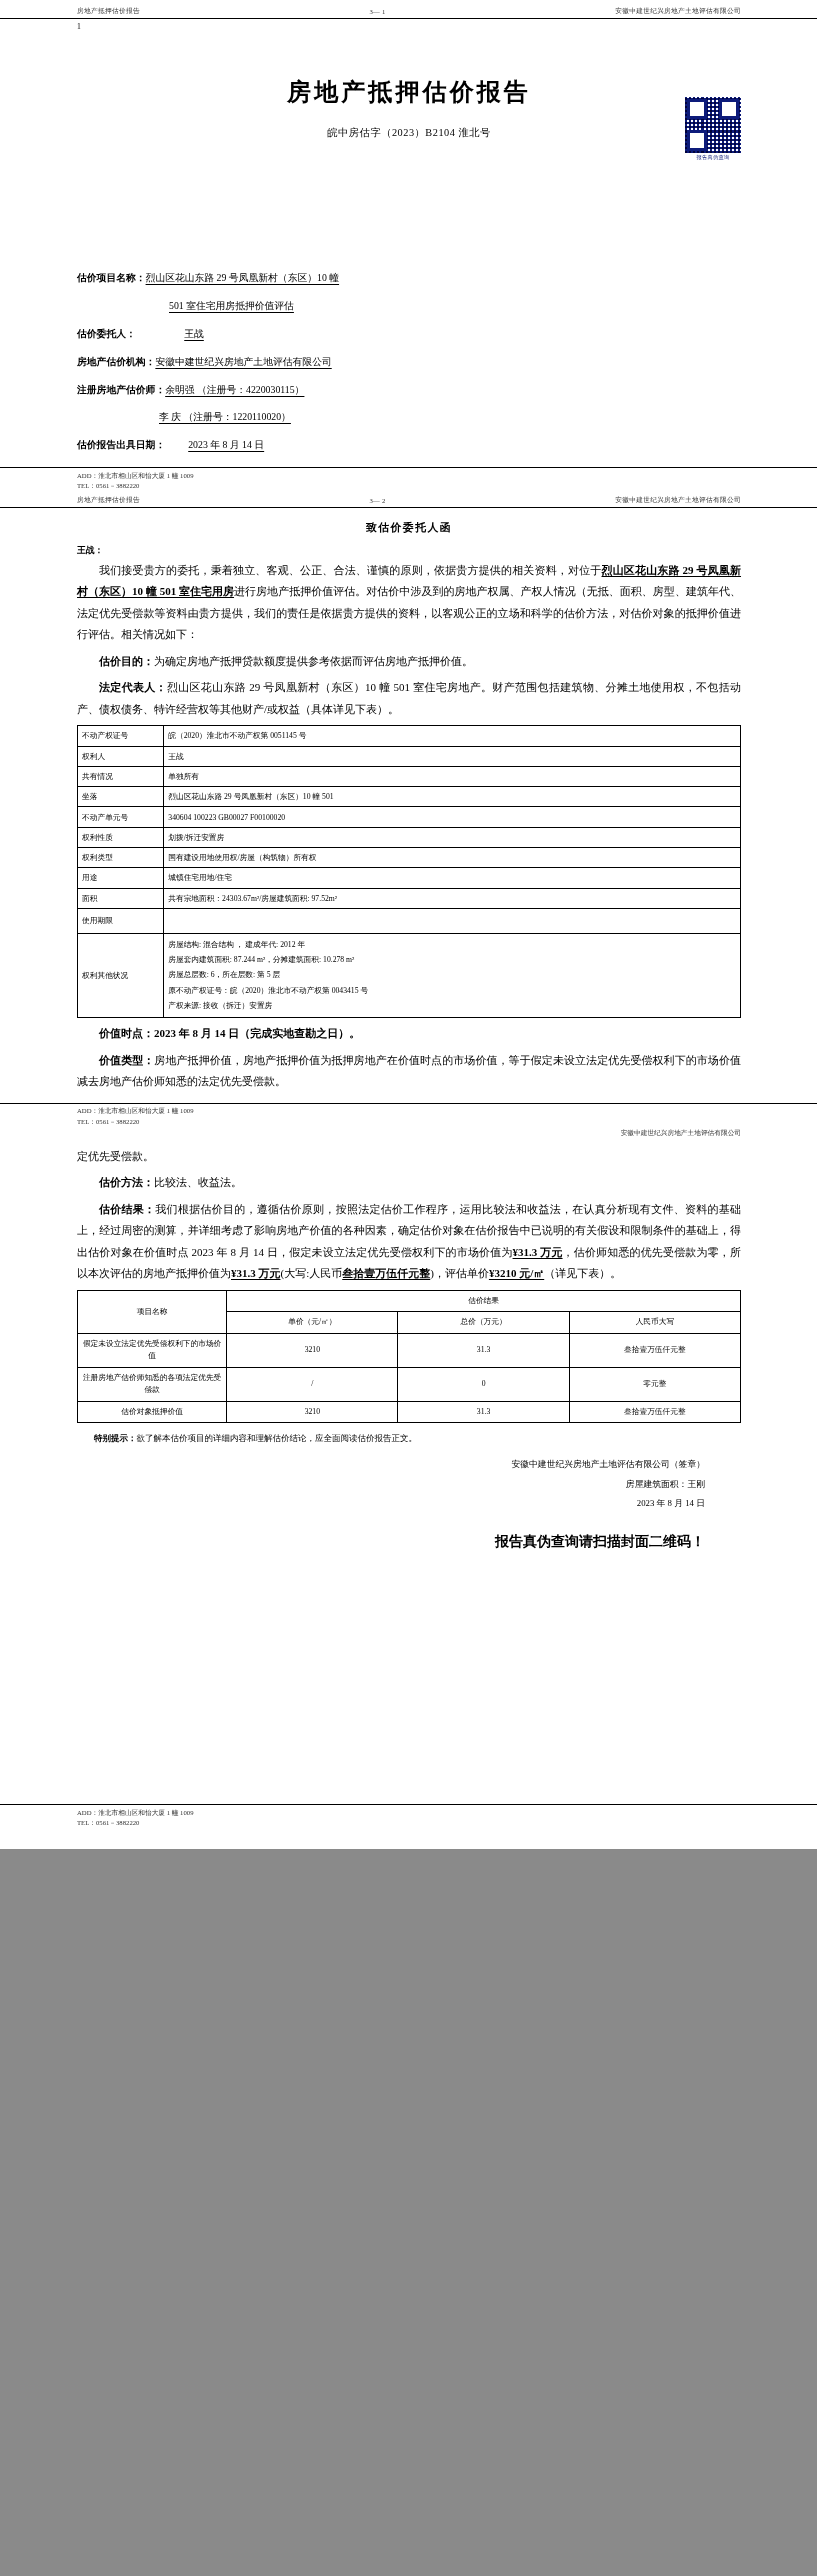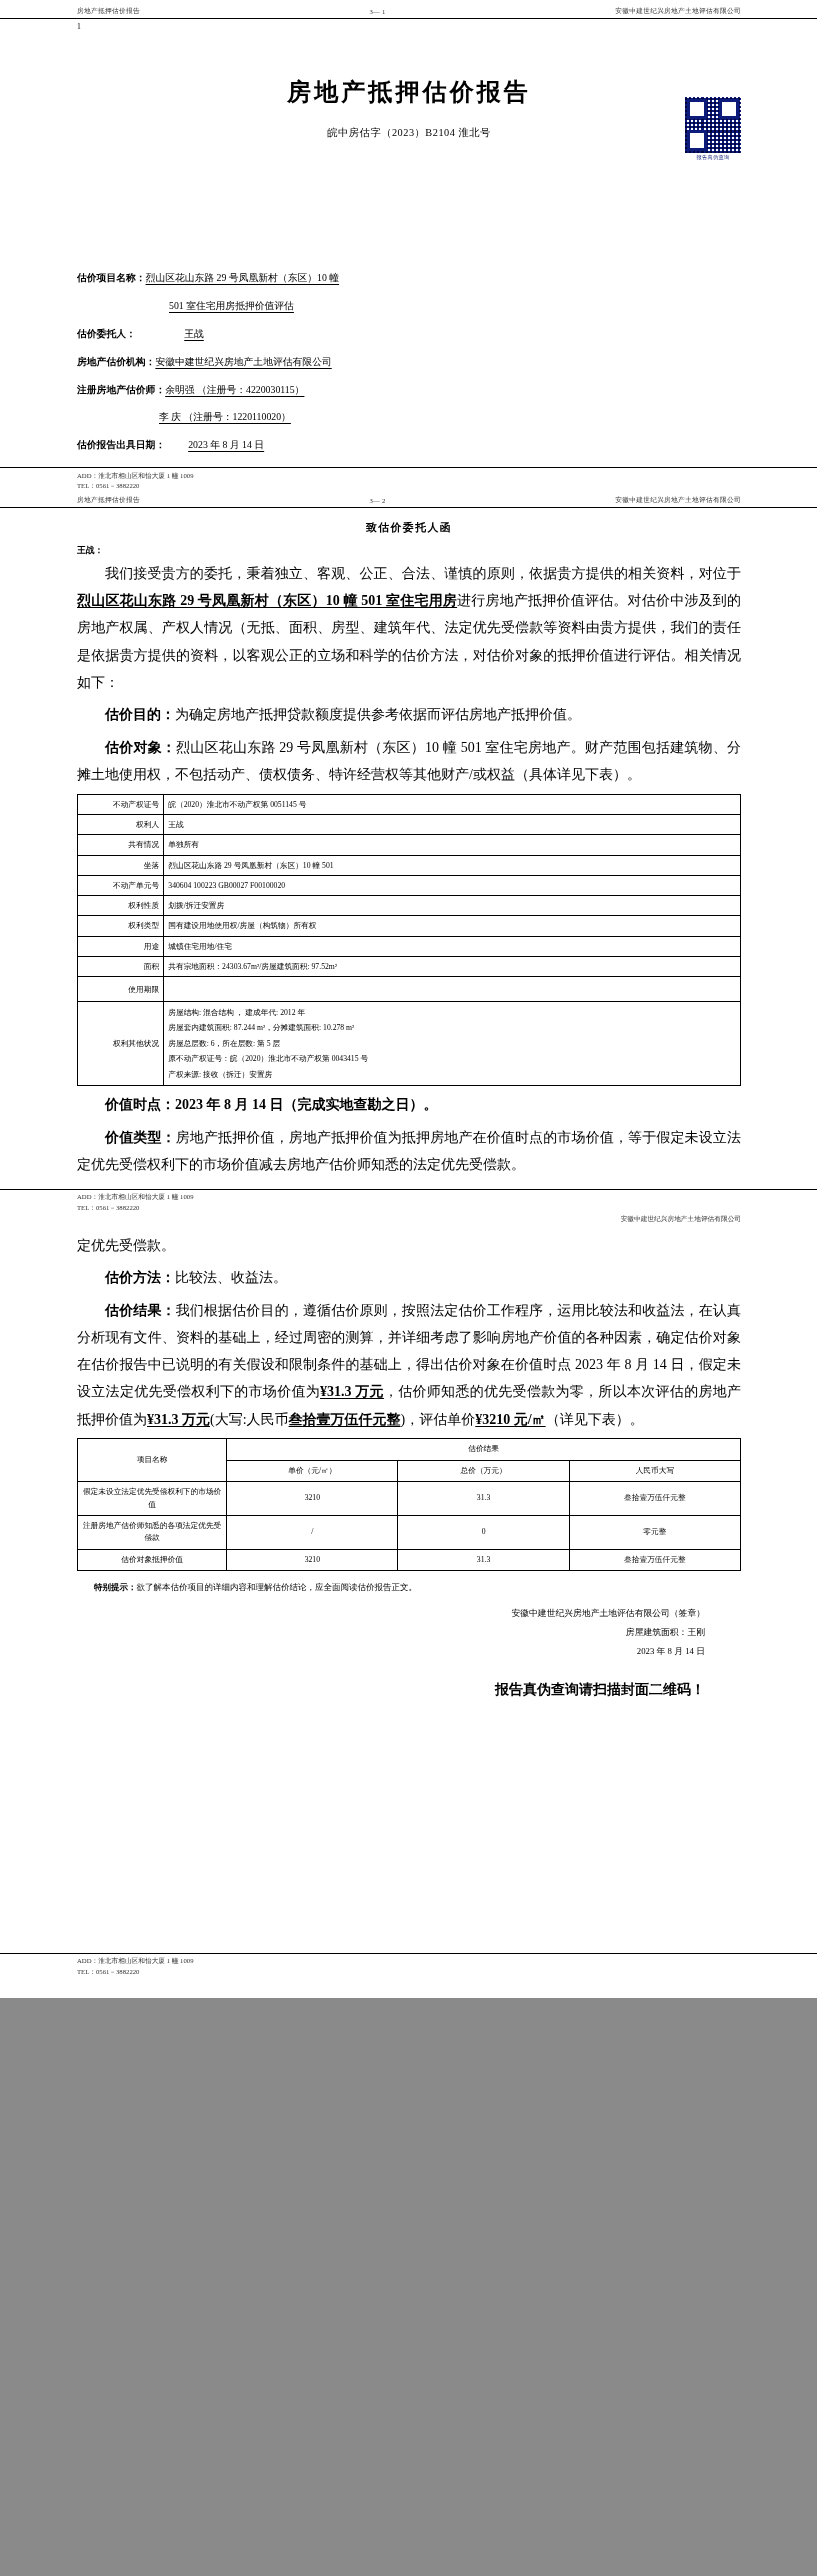--- a/index.html
+++ b/index.html
@@ -107,21 +107,21 @@
   .cover-ind2{padding-left:82px;}
   .sec-title{
     text-align:center;
     font-size:10.8px;
     font-weight:bold;
     letter-spacing:1.5px;
     margin:13.4px 0 9.3px 0;
   }
   .salute{font-size:8.8px;margin:5.2px 0 3.1px 0;font-weight:bold;}
   p.body{
-    font-size:14px;
+    font-size:11px;
     line-height:1.95;
     text-indent:2em;
     margin:0 0 5.2px 0;
     text-align:justify;
   }
   p.body b{font-weight:bold;}
   .u{text-decoration:underline;text-underline-offset:2.1px;}
   table.reg{
     border-collapse:collapse;
     width:100%;
@@ -130,21 +130,21 @@
     table-layout:fixed;
   }
   table.reg td{
     border:0.5px solid #000;
     padding:3.1px 4.1px;
     vertical-align:middle;
     line-height:1.7;
   }
   table.reg td.k{
     width:77px;
-    text-align:right;
+    text-align:left;
   }
   table.reg td.multi{line-height:2.0;}
   table.res{
     border-collapse:collapse;
     width:100%;
     font-size:7.7px;
     margin:5.2px 0 5.2px 0;
     table-layout:fixed;
     text-align:center;
   }
@@ -236,21 +236,21 @@
     <div class="sec-title">致估价委托人函</div>
     <div class="salute">王战：</div>
 
     <p class="body">
       我们接受贵方的委托，秉着独立、客观、公正、合法、谨慎的原则，依据贵方提供的相关资料，对位于<b class="u">烈山区花山东路 29 号凤凰新村（东区）10 幢 501 室住宅用房</b>进行房地产抵押价值评估。对估价中涉及到的房地产权属、产权人情况（无抵、面积、房型、建筑年代、法定优先受偿款等资料由贵方提供，我们的责任是依据贵方提供的资料，以客观公正的立场和科学的估价方法，对估价对象的抵押价值进行评估。相关情况如下：
     </p>
     <p class="body">
       <b>估价目的：</b>为确定房地产抵押贷款额度提供参考依据而评估房地产抵押价值。
     </p>
     <p class="body">
-      <b>估价对象：</b>烈山区花山东路 29 号凤凰新村（东区）10 幢 501 室住宅房地产。财产范围包括建筑物、分摊土地使用权，不包括动产、债权债务、特许经营权等其他财产/或权益（具体详见下表）。
+      <b>法定代表人：</b>烈山区花山东路 29 号凤凰新村（东区）10 幢 501 室住宅房地产。财产范围包括建筑物、分摊土地使用权，不包括动产、债权债务、特许经营权等其他财产/或权益（具体详见下表）。
     </p>
 
     <table class="reg">
       <tbody>
           <tr>
         <td class="k">不动产权证号</td>
         <td>皖（2020）淮北市不动产权第 0051145 号</td>
       </tr>
       <tr>
         <td class="k">权利人</td>

